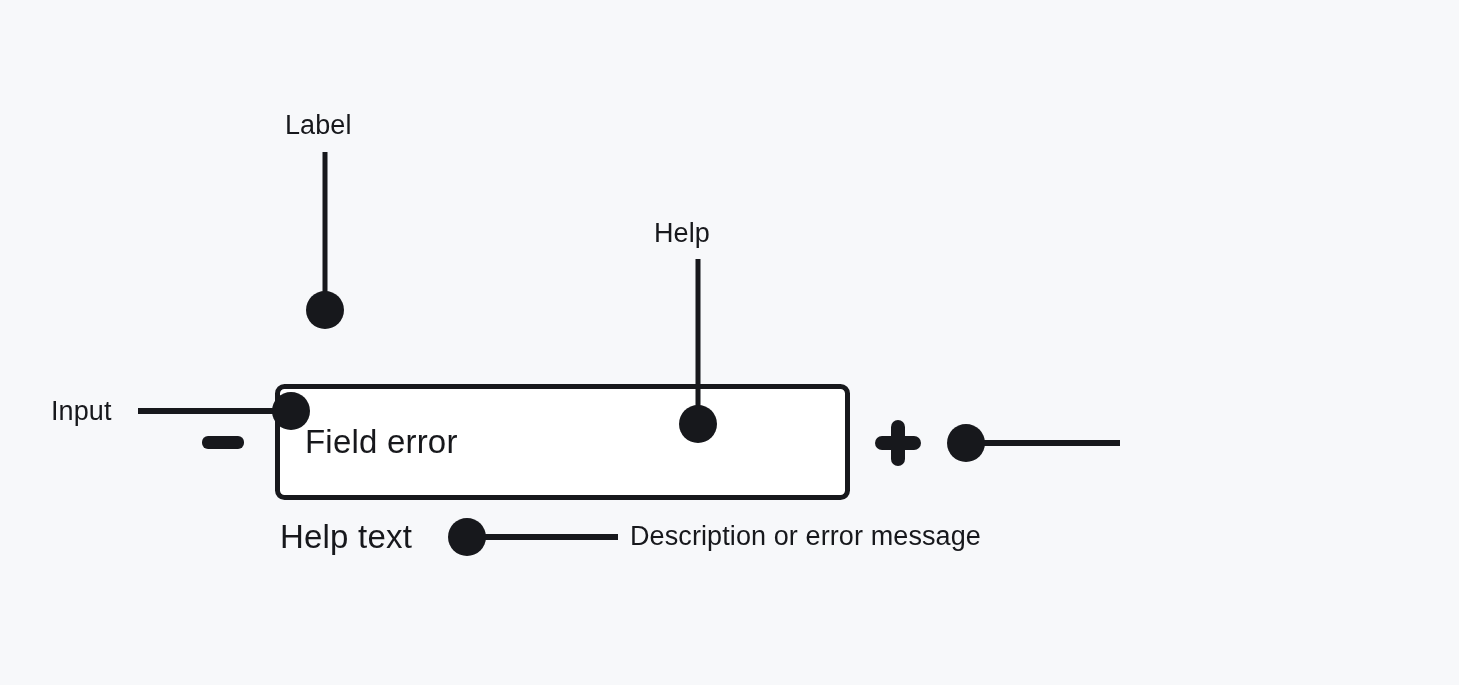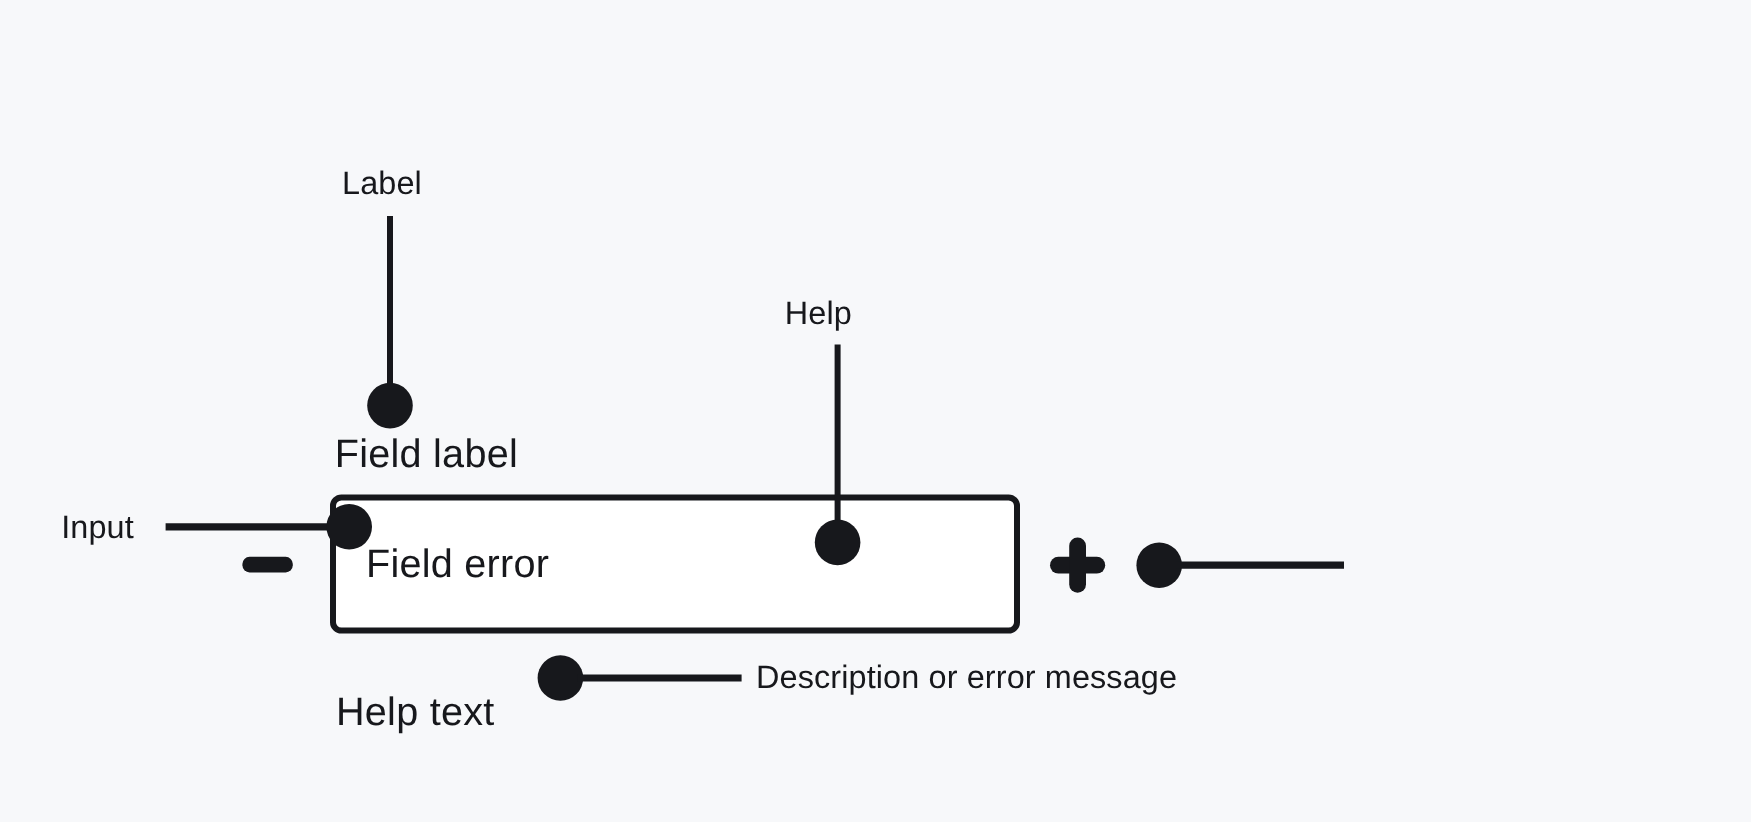--- a/index.html
+++ b/index.html
@@ -10,21 +10,20 @@
     width: 1459px;
     height: 685px;
     background: #f7f8fa;
     font-family: "Liberation Sans", sans-serif;
     overflow: hidden;
   }
   #stage {
     position: relative;
     width: 1459px;
     height: 571px;
-    margin-top: 28px;
   }
   svg.layer {
     position: absolute;
     left: 0;
     top: 0;
     width: 1459px;
     height: 685px;
   }
   .txt {
     position: absolute;
@@ -80,19 +79,18 @@
 
   <div class="txt annot" style="left:285px; top:112px;">Label</div>
 
   <div class="txt annot" style="left:654px; top:220px;">Help</div>
 
   <div class="txt annot" style="left:51px; top:398px;">Input</div>
 
 
   <div class="txt annot" style="left:630px; top:523px;">Description or error message</div>
 
-  <div class="txt comp" style="left:279px; top:333px;">Field label</div>
 
   <div class="txt comp" style="left:305px; top:425px;">Field error</div>
 
-  <div class="txt comp" style="left:280px; top:548px;">Help text</div>
+  <div class="txt comp" style="left:280px; top:520px;">Help text</div>
 
 </div>
 
 </body></html>

